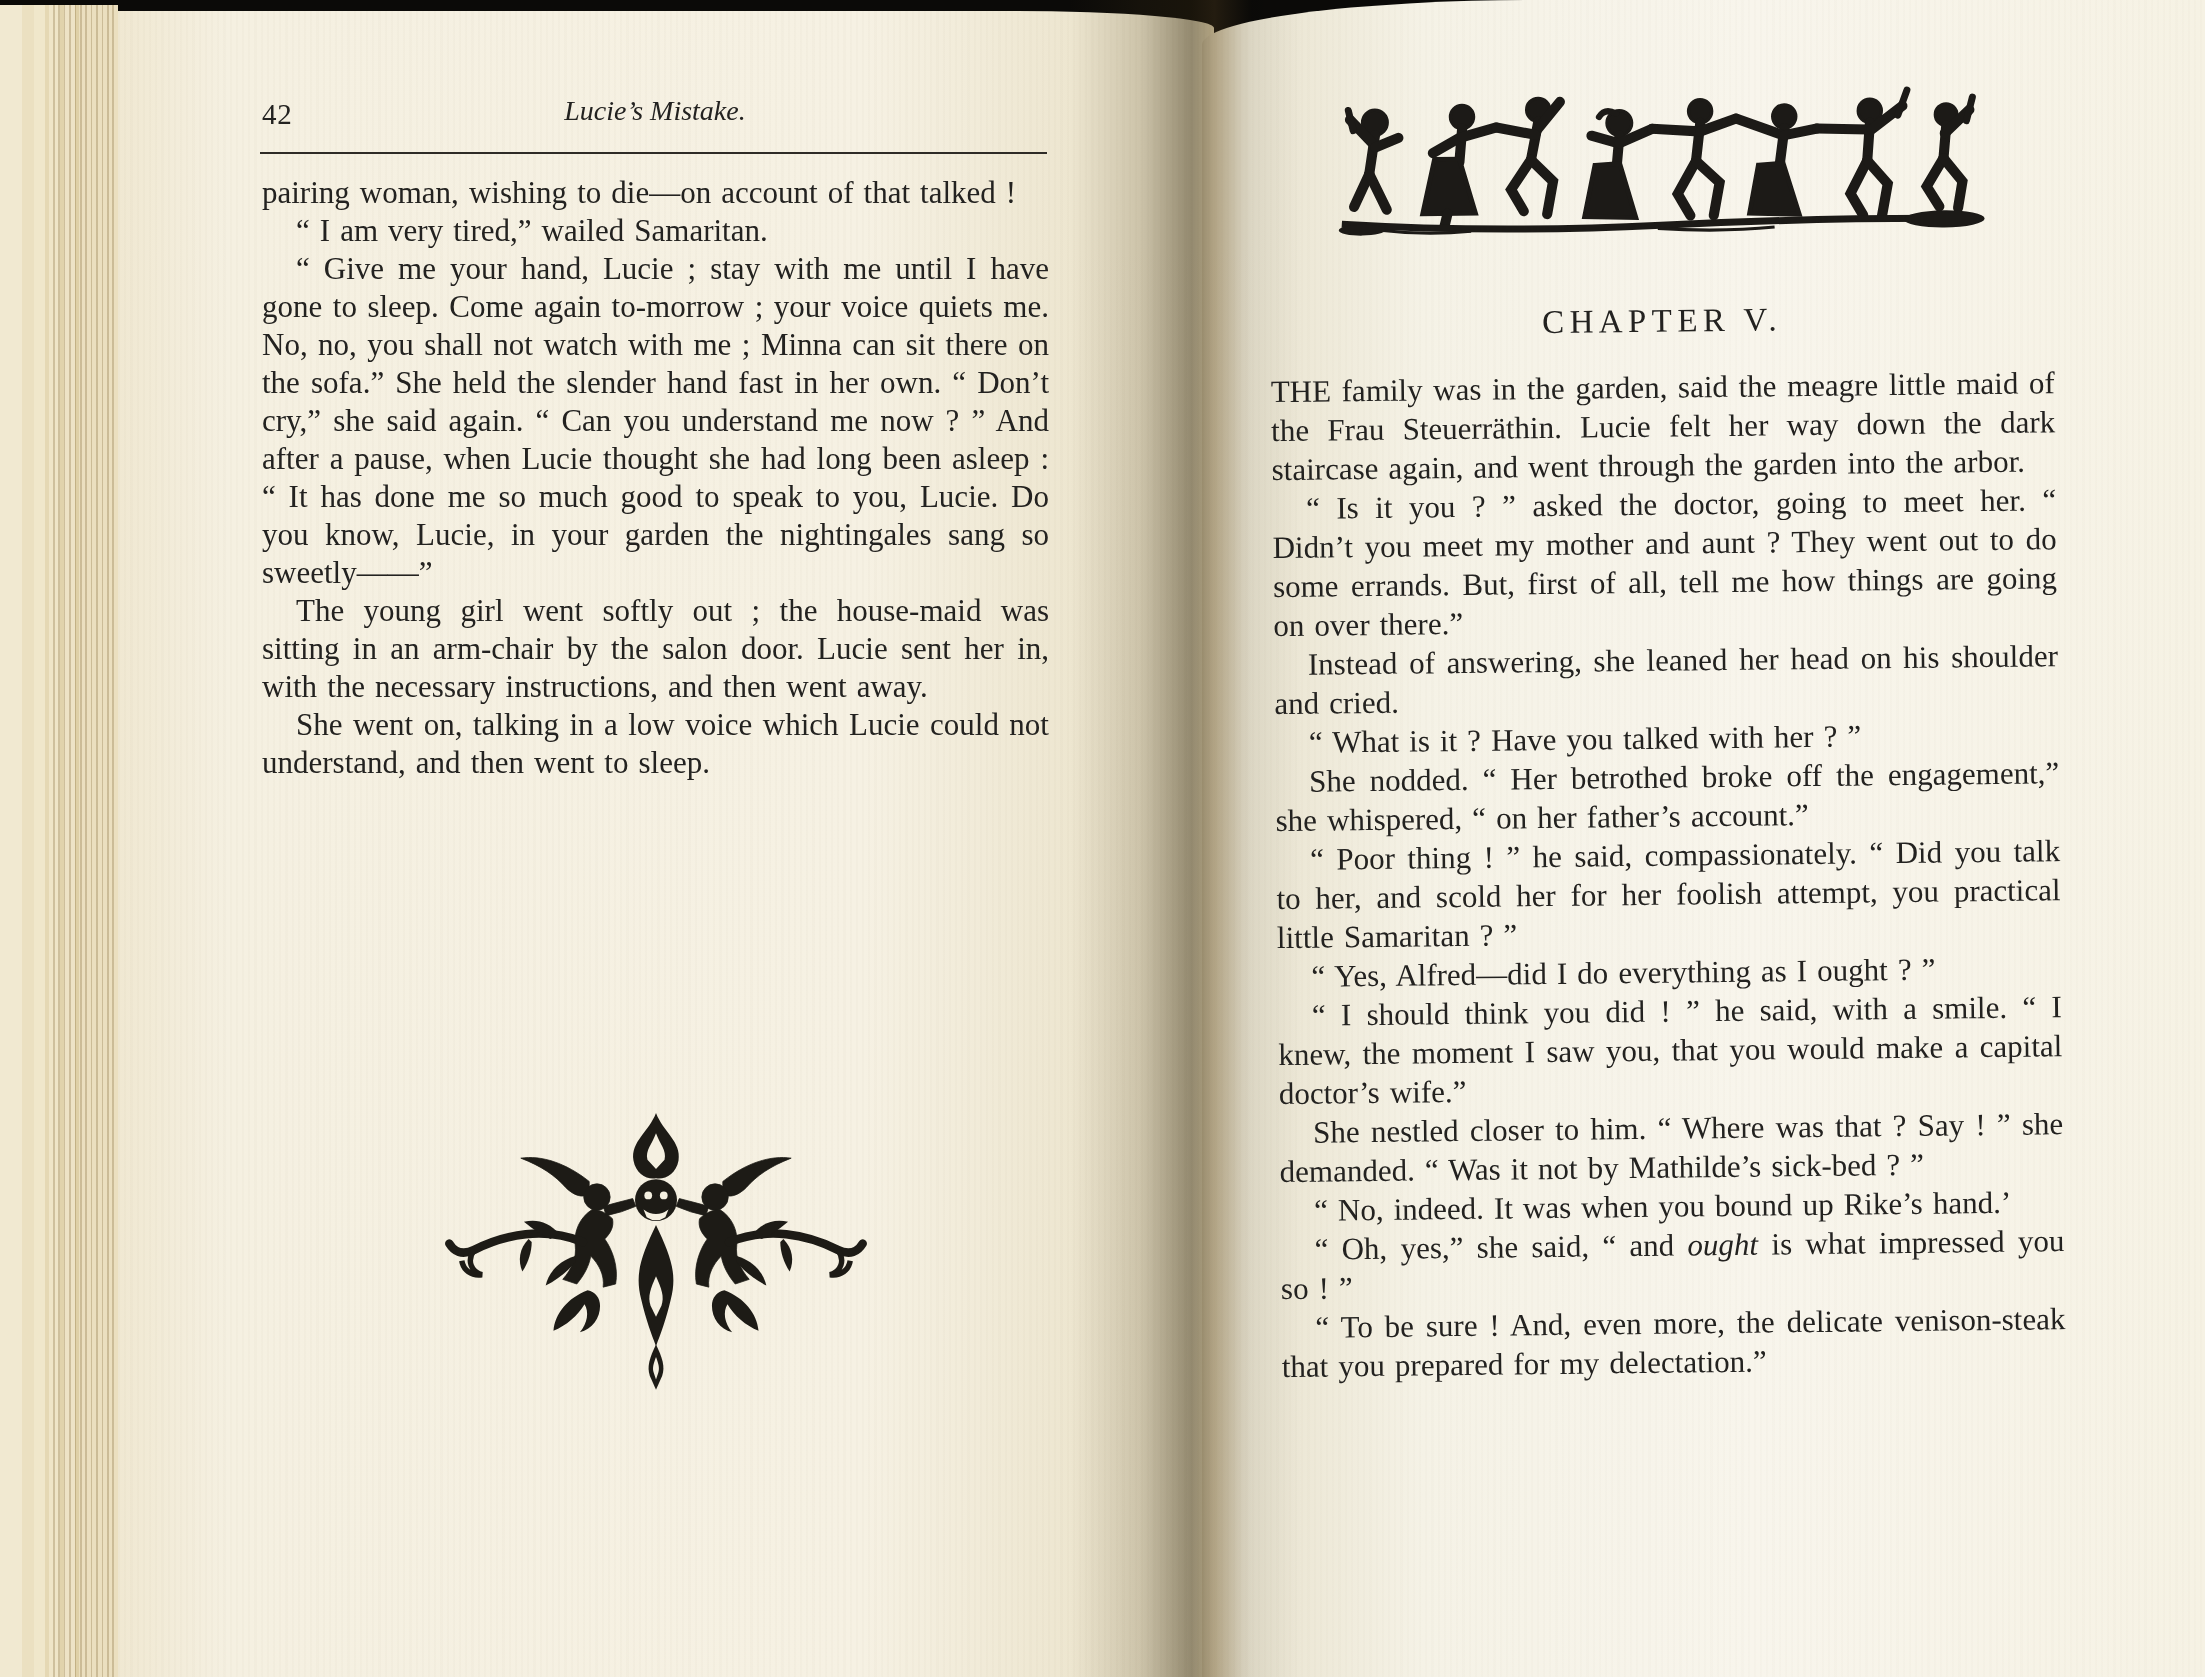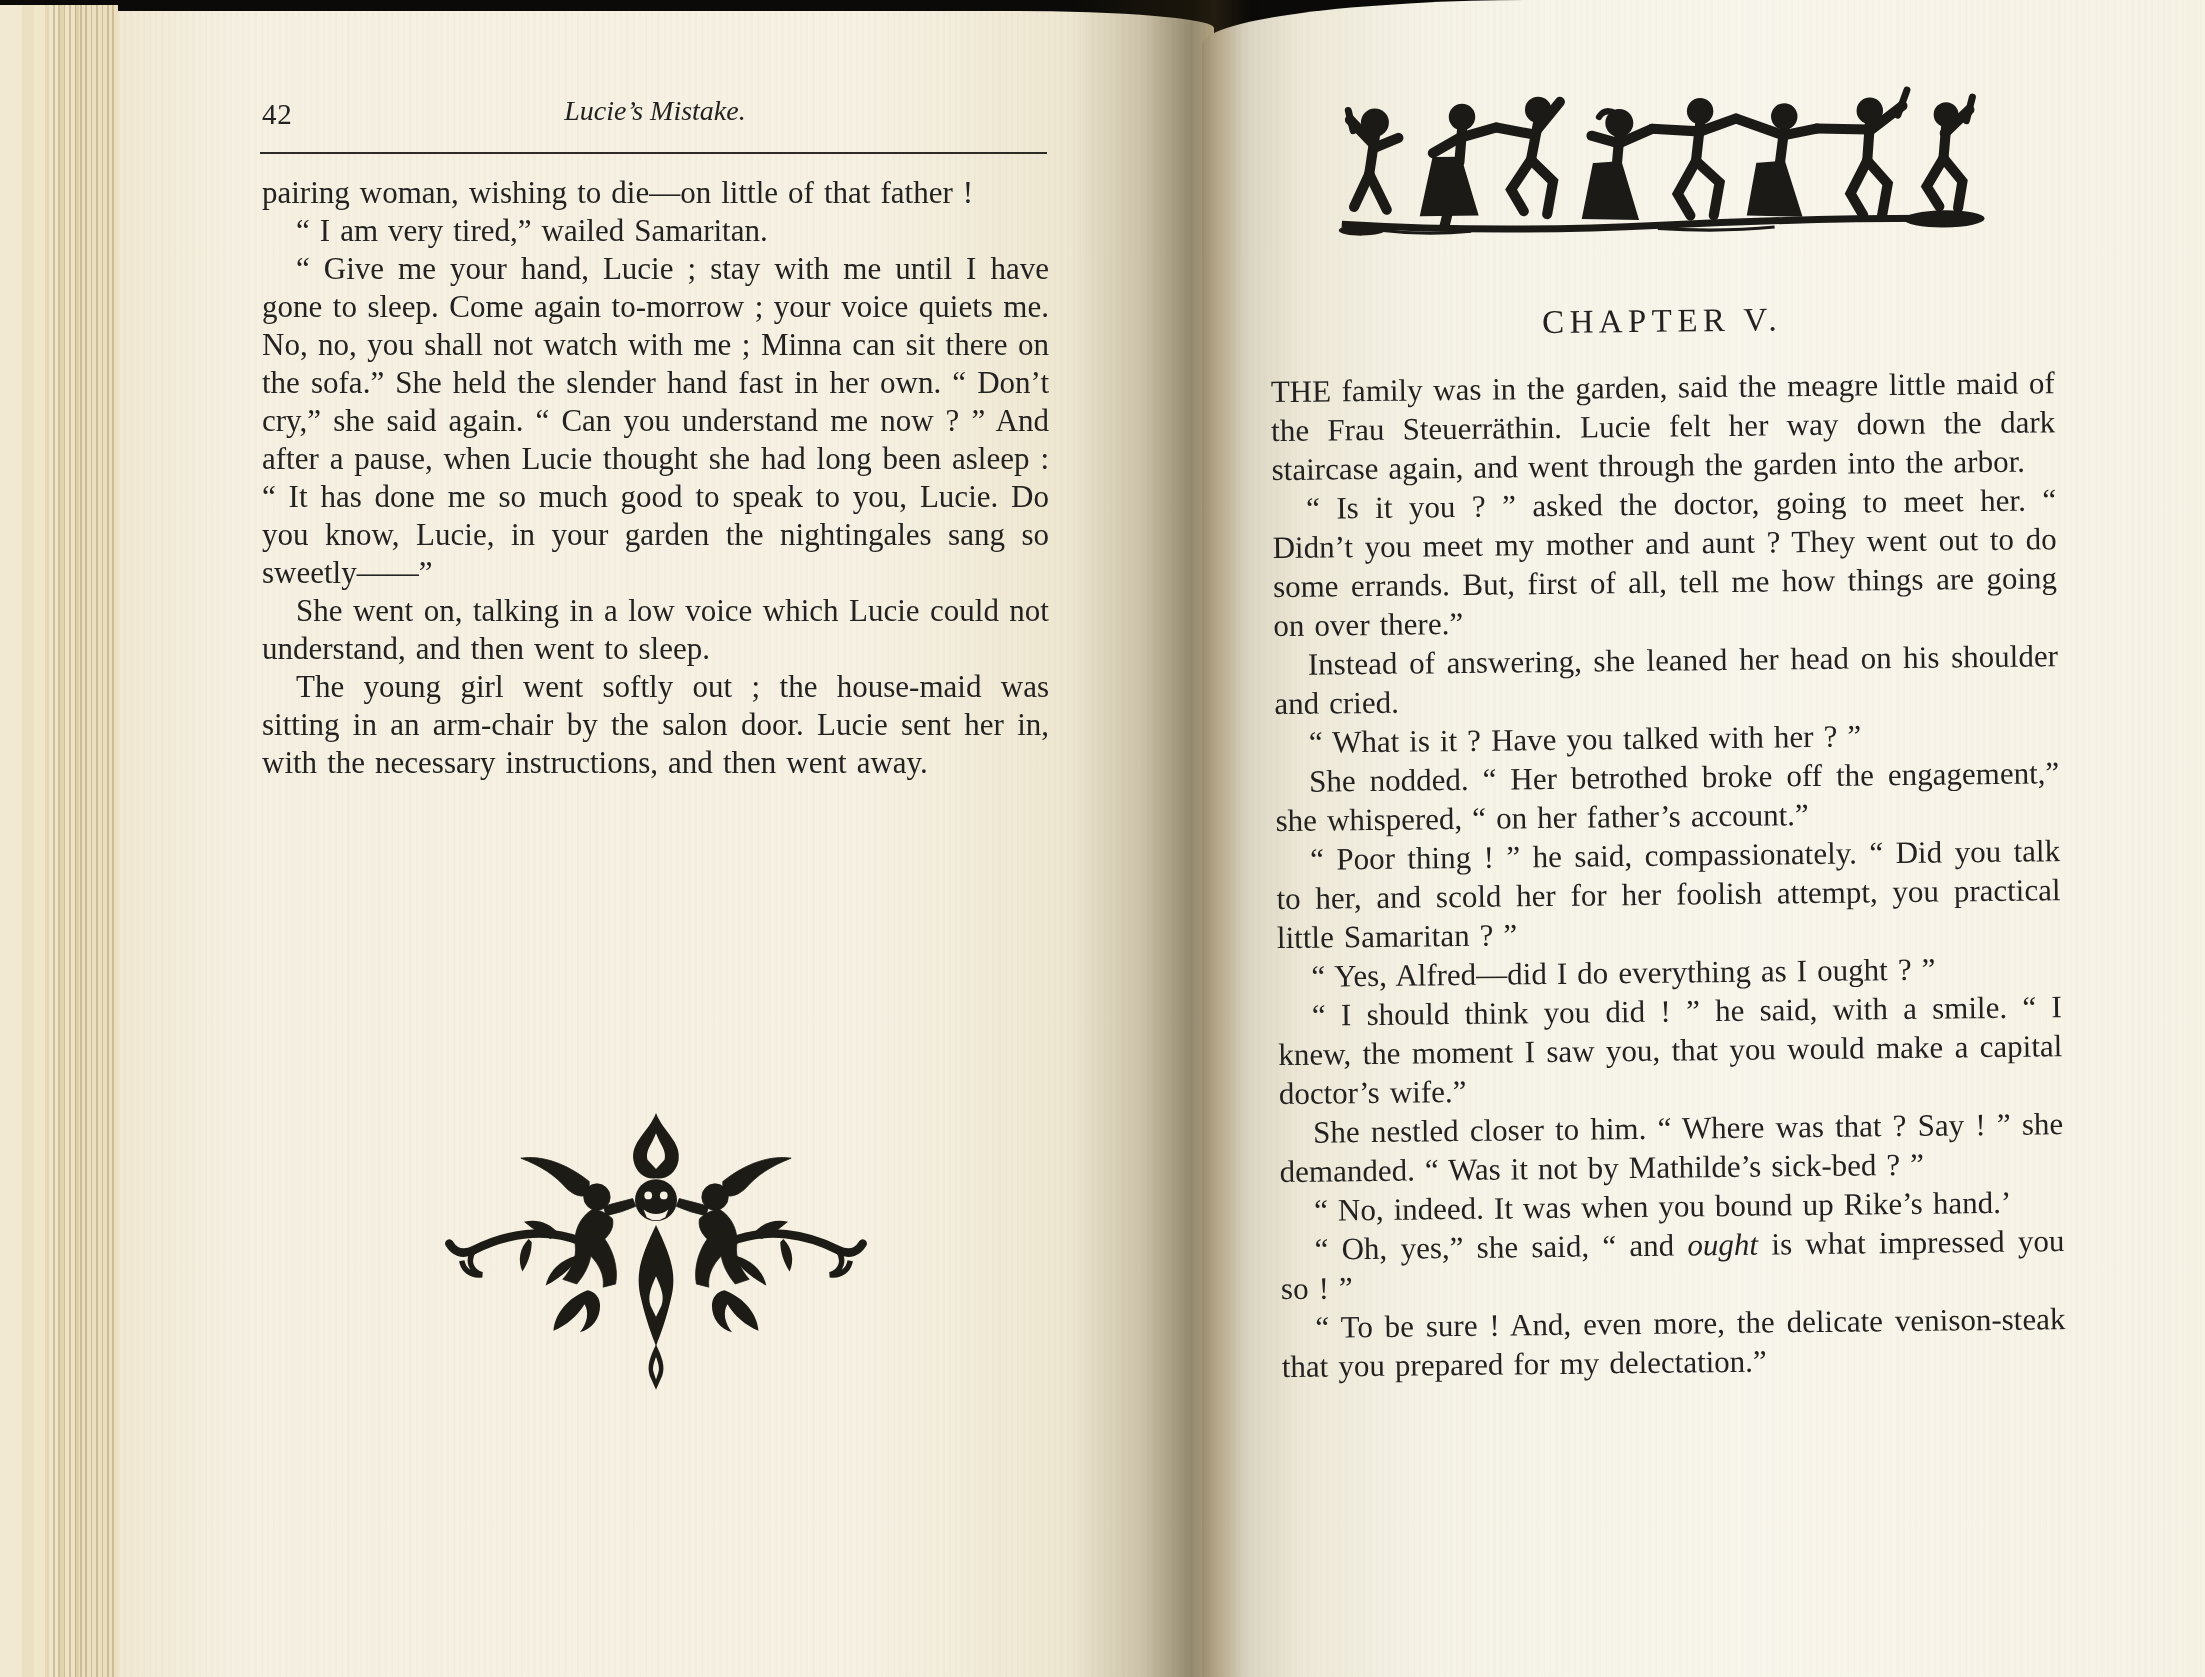--- a/index.html
+++ b/index.html
@@ -101,25 +101,25 @@
   <div class="edge-stripes"></div>
 
   <div class="page page-left">
     <div class="lp-header">
       <div class="lp-pagenum">42</div>
       <div class="lp-running-title">Lucie’s Mistake.</div>
     </div>
     <div class="lp-rule"></div>
 
     <div class="body-text lp-body">
-        <p class="para no-indent">pairing woman, wishing to die—on little of that father !</p>
+        <p class="para no-indent">pairing woman, wishing to die—on account of that talked !</p>
         <p class="para">“ I am very tired,” wailed Samaritan.</p>
         <p class="para">“ Give me your hand, Lucie ; stay with me until I have gone to sleep.  Come again to-morrow ; your voice quiets me.  No, no, you shall not watch with me ; Minna can sit there on the sofa.”  She held the slender hand fast in her own.  “ Don’t cry,” she said again.  “ Can you understand me now ? ”  And after a pause, when Lucie thought she had long been asleep : “ It has done me so much good to speak to you, Lucie.  Do you know, Lucie, in your garden the nightingales sang so sweetly——”</p>
+        <p class="para">The young girl went softly out ; the house-maid was sitting in an arm-chair by the salon door.  Lucie sent her in, with the necessary instructions, and then went away.</p>
         <p class="para">She went on, talking in a low voice which Lucie could not understand, and then went to sleep.</p>
-        <p class="para">The young girl went softly out ; the house-maid was sitting in an arm-chair by the salon door.  Lucie sent her in, with the necessary instructions, and then went away.</p>
       </div>
 
     <svg class="lp-ornament" viewBox="0 0 548 372">
       <g fill="#1d1b16" stroke="none">
 
         <path d="M274 4 c-9 24 -33 37 -29 61 c3 17 17 25 29 23 c12 2 26 -6 29 -23 c4 -24 -20 -37 -29 -61 z"></path>
         <path d="M274 30 c-5 14 -14 22 -11 34 l11 12 l11 -12 c3 -12 -6 -20 -11 -34 z" fill="#f5f0e1"></path>
 
         <circle cx="274" cy="116" r="27"></circle>
         <circle cx="264" cy="110" r="5" fill="#f5f0e1"></circle>

